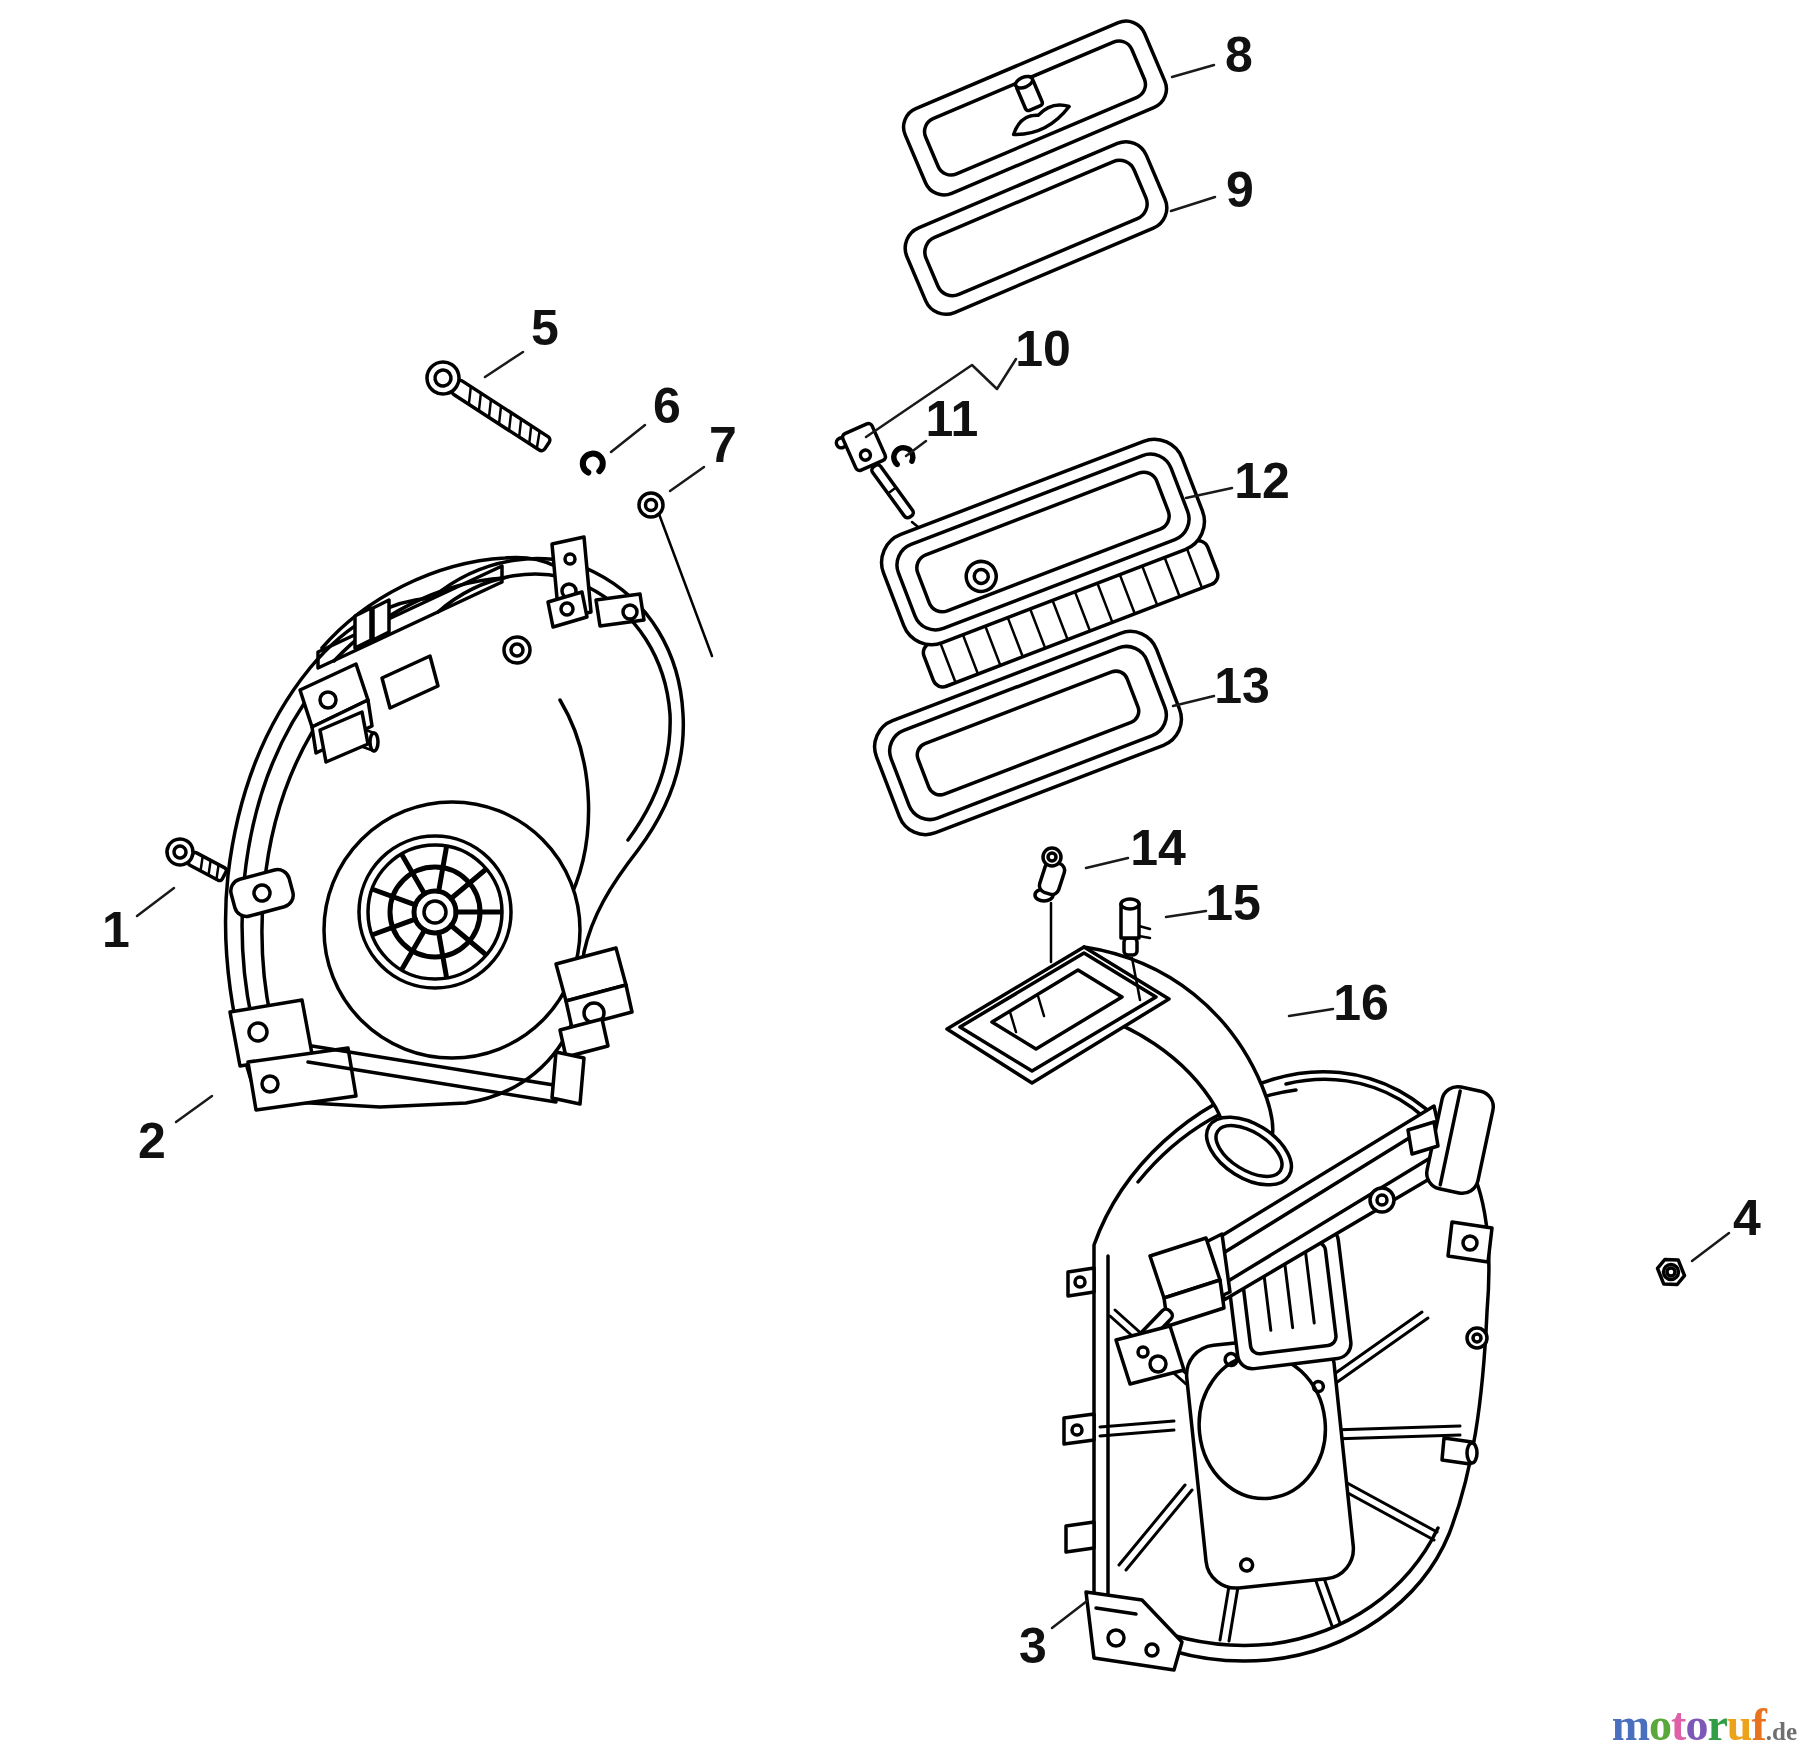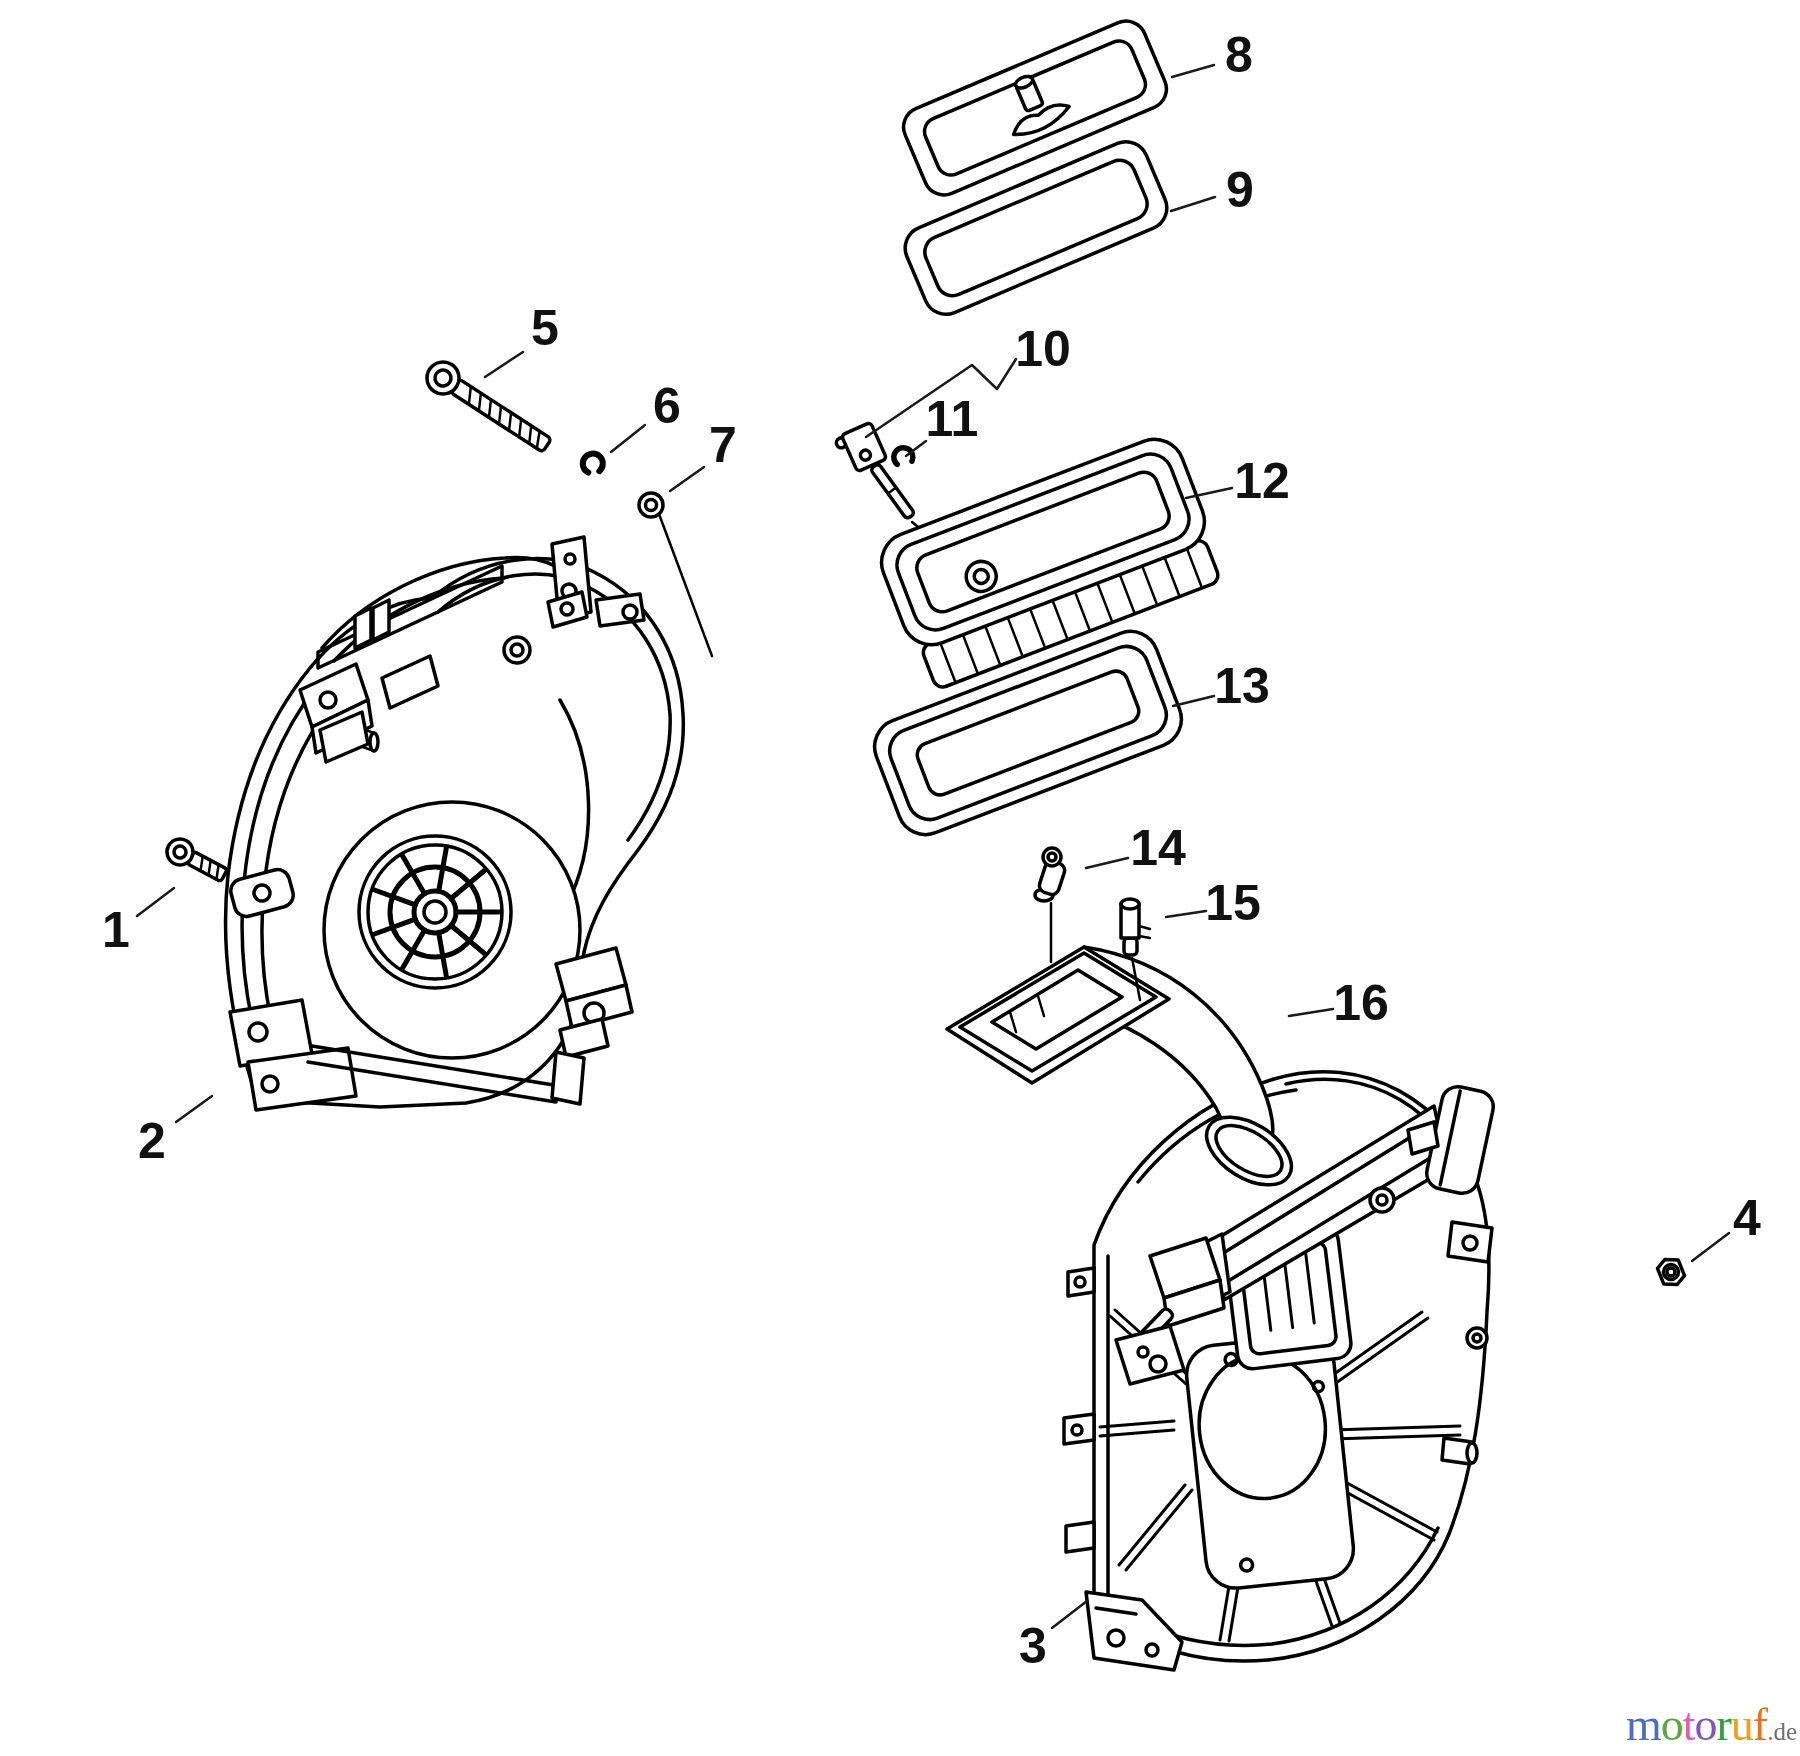--- a/index.html
+++ b/index.html
@@ -1,20 +1,20 @@
 <!DOCTYPE html>
 <html><head>
 <meta charset="utf-8">
 <style>
   html,body{margin:0;padding:0;background:#fff;}
   #canvas{position:relative;width:1800px;height:1756px;background:#fff;overflow:hidden;}
   #art{position:absolute;left:0;top:0;}
   .part-label{font-family:"Liberation Sans",sans-serif;font-size:50px;font-weight:700;fill:#111;text-anchor:middle;}
   #watermark{position:absolute;right:3px;bottom:8px;font-family:"Liberation Serif",serif;
-             font-weight:400;font-size:46px;letter-spacing:-1px;line-height:1;white-space:nowrap;}
+             font-weight:700;font-size:46px;letter-spacing:-1px;line-height:1;white-space:nowrap;}
   #watermark .suffix{font-size:25px;letter-spacing:0;}
 </style>
 </head>
 <body>
 
 <div id="canvas">
 <svg id="art" width="1800" height="1756" viewBox="0 0 1800 1756" fill="#fff" stroke="#000" stroke-width="3.5" stroke-linejoin="round" stroke-linecap="round">
 
   <g>
     <path d="M 1094,1245 C 1122,1166 1192,1103 1274,1079 C 1364,1052 1450,1102 1478,1186

